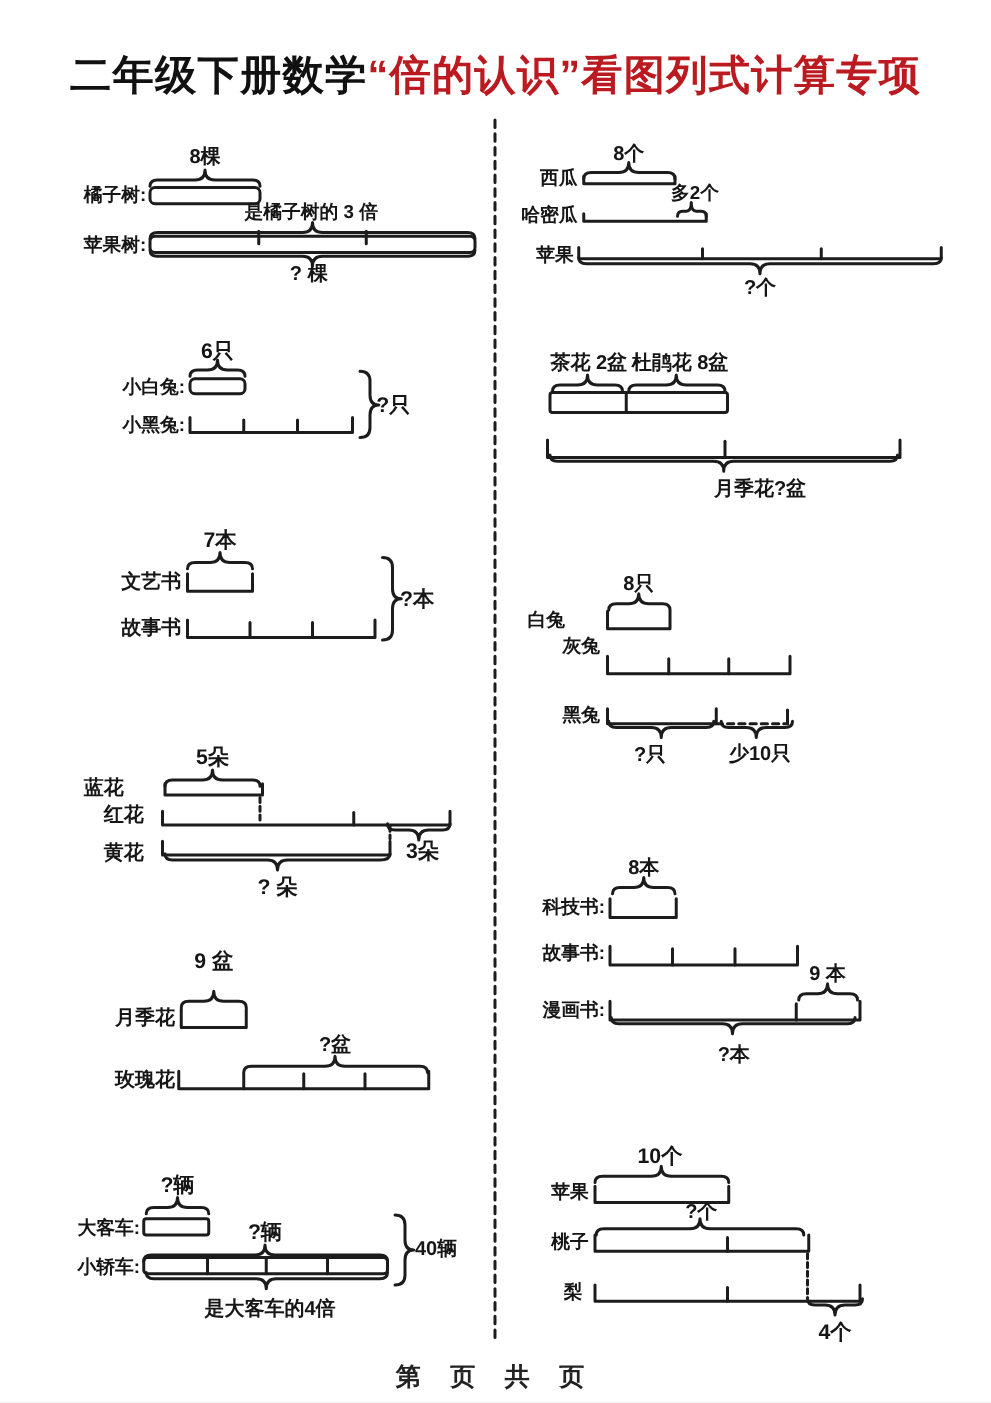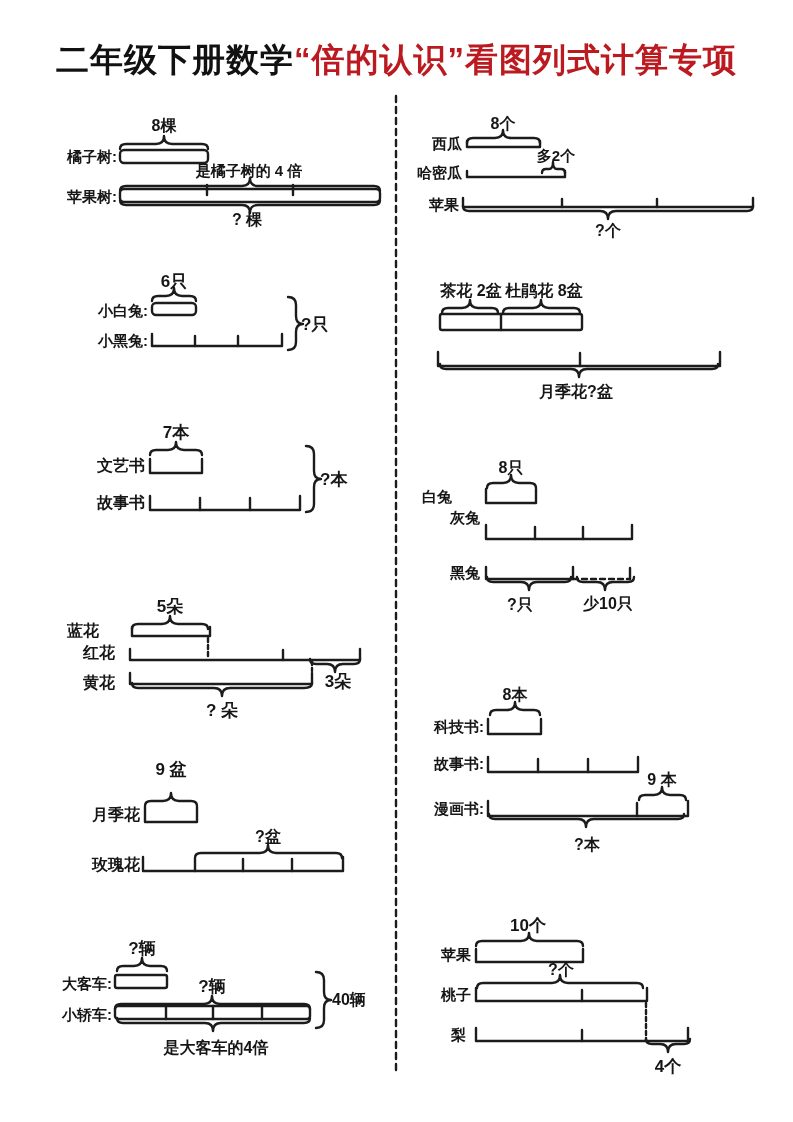--- a/index.html
+++ b/index.html
@@ -152,21 +152,21 @@
       <path d="M582 1001 L582 990"></path>
       <path d="M476 1028 L476 1041 L688 1041 L688 1028"></path>
       <path d="M582 1041 L582 1030"></path>
       <path stroke-width="2" stroke-dasharray="4 3" d="M646 1003 L646 1040"></path>
       <path stroke-width="2.2" d="M646 1039 Q646 1044 652 1044 L660 1044 Q668 1044 668 1052 Q668 1044 676 1044 L684 1044 Q690 1044 690 1039"></path>
     </g>
   </svg>
 
   <div class="lbl c s16" style="left:164px;top:126px">8棵</div>
   <div class="lbl r" style="left:117px;top:156px">橘子树:</div>
-  <div class="lbl c" style="left:249px;top:170px">是橘子树的 4 倍</div>
+  <div class="lbl c" style="left:249px;top:170px">是橘子树的 3 倍</div>
   <div class="lbl r" style="left:117px;top:196px">苹果树:</div>
   <div class="lbl c s16" style="left:247px;top:220px">? 棵</div>
 
   <div class="lbl c s19" style="left:174px;top:281px">6只</div>
   <div class="lbl r" style="left:148px;top:310px">小白兔:</div>
   <div class="lbl r" style="left:148px;top:340px">小黑兔:</div>
   <div class="lbl l s17" style="left:301px;top:324px">?只</div>
 
   <div class="lbl c s19" style="left:176px;top:432px">7本</div>
   <div class="lbl r s16" style="left:145px;top:466px">文艺书</div>
@@ -194,21 +194,21 @@
 
   <div class="lbl c s16" style="left:503px;top:124px">8个</div>
   <div class="lbl r" style="left:462px;top:143px">西瓜</div>
   <div class="lbl c" style="left:556px;top:155px">多2个</div>
   <div class="lbl r" style="left:462px;top:172px">哈密瓜</div>
   <div class="lbl r" style="left:459px;top:204px">苹果</div>
   <div class="lbl c s16" style="left:608px;top:231px">?个</div>
 
   <div class="lbl c s16" style="left:471px;top:291px">茶花 2盆</div>
   <div class="lbl c s16" style="left:544px;top:291px">杜鹃花 8盆</div>
-  <div class="lbl c s16" style="left:576px;top:392px">月季花?盆</div>
+  <div class="lbl c s16" style="left:608px;top:392px">月季花?盆</div>
 
   <div class="lbl c s16" style="left:511px;top:468px">8只</div>
   <div class="lbl r" style="left:452px;top:496px">白兔</div>
   <div class="lbl r" style="left:480px;top:517px">灰兔</div>
   <div class="lbl r" style="left:480px;top:572px">黑兔</div>
   <div class="lbl c s16" style="left:520px;top:605px">?只</div>
   <div class="lbl c s16" style="left:608px;top:604px">少10只</div>
 
   <div class="lbl c s16" style="left:515px;top:695px">8本</div>
   <div class="lbl r" style="left:484px;top:726px">科技书:</div>
@@ -217,13 +217,14 @@
   <div class="lbl r" style="left:484px;top:808px">漫画书:</div>
   <div class="lbl c s16" style="left:587px;top:845px">?本</div>
 
   <div class="lbl c s19" style="left:528px;top:925px">10个</div>
   <div class="lbl r" style="left:471px;top:954px">苹果</div>
   <div class="lbl c s16" style="left:561px;top:970px">?个</div>
   <div class="lbl r" style="left:471px;top:994px">桃子</div>
   <div class="lbl r" style="left:466px;top:1034px">梨</div>
   <div class="lbl c s17" style="left:668px;top:1066px">4个</div>
 
+  <div class="footer">第 页 共 页</div>
 </div>
 
 </body></html>

